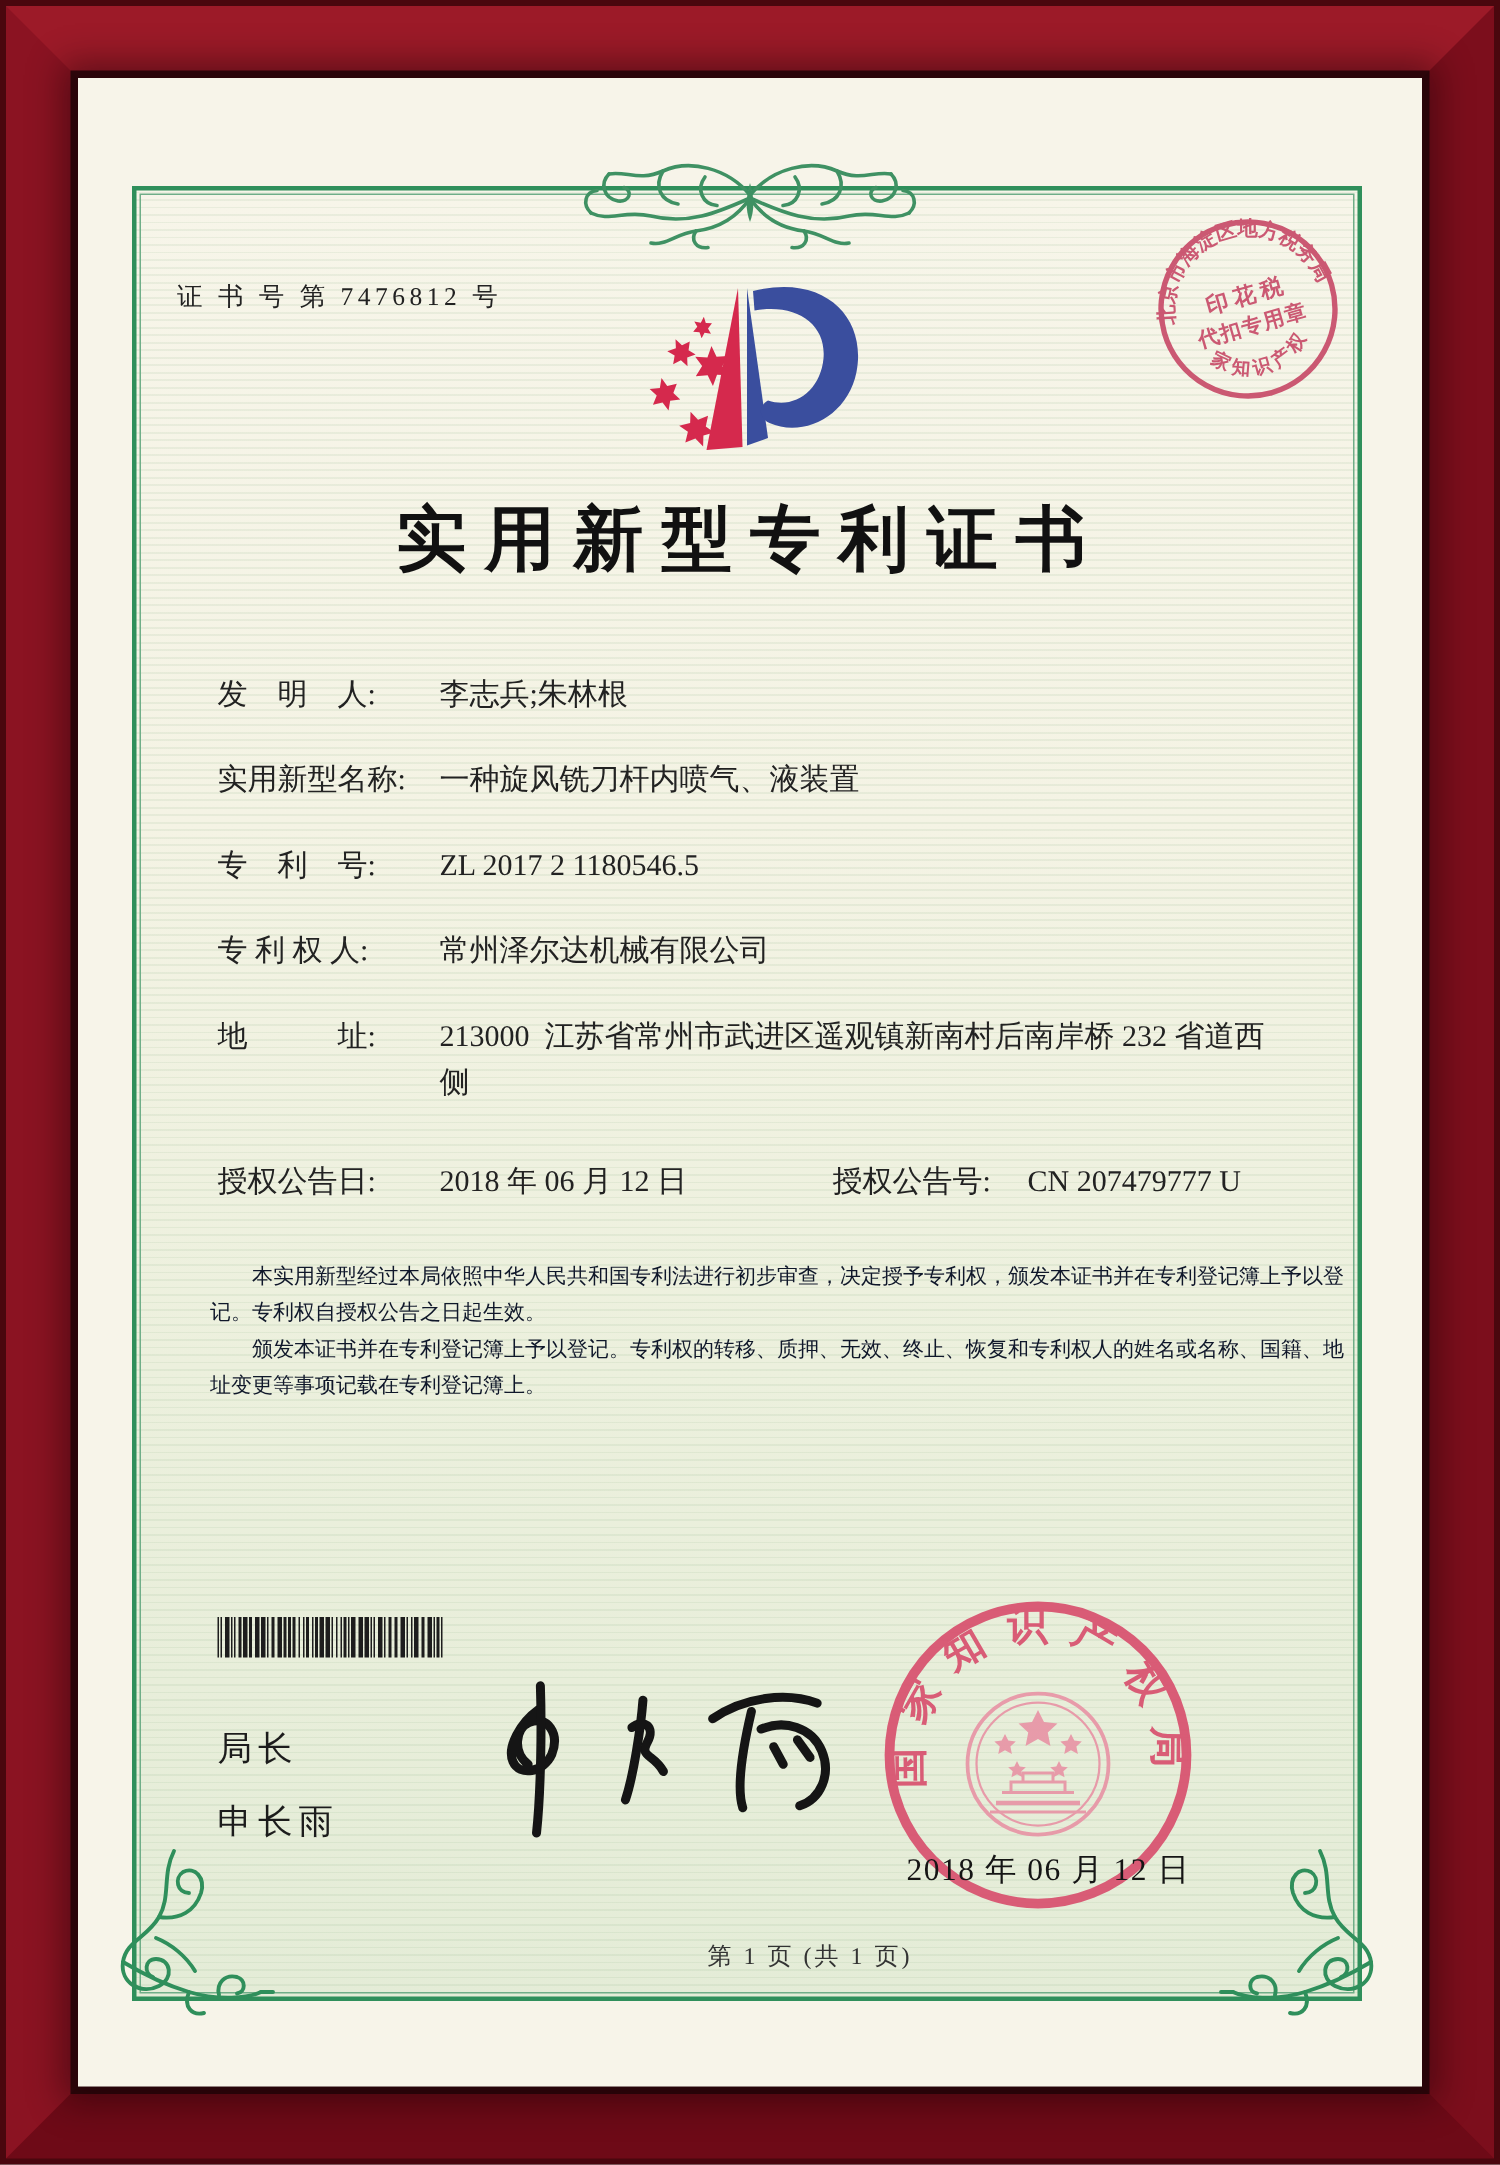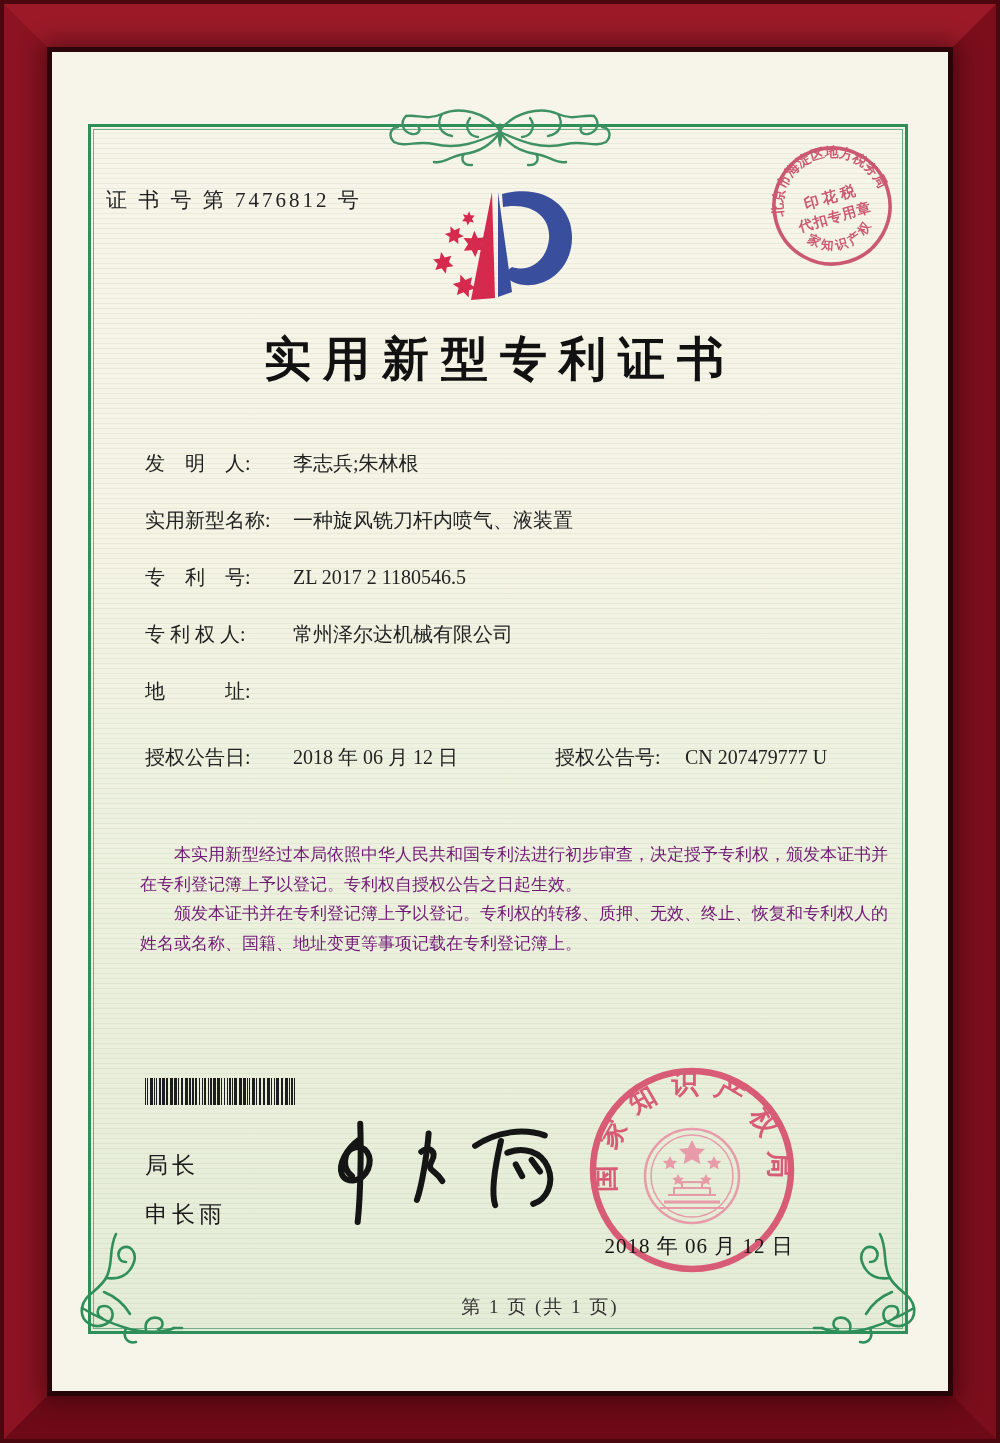--- a/index.html
+++ b/index.html
@@ -18,43 +18,43 @@
     box-shadow:0 0 0 5px rgba(32,3,7,.85), 0 0 22px 10px rgba(20,0,4,.45)}
   
   .tint{position:absolute;left:36px;top:72px;width:820px;height:1210px;
     background:
       repeating-linear-gradient(0deg, rgba(110,160,110,.10) 0 1px, rgba(0,0,0,0) 1px 5px),
       linear-gradient(180deg,#f7f5e9 0%,#f4f3e4 35%,#ecf0dd 65%,#e4ecd7 100%);}
   .gframe{position:absolute;left:36px;top:72px;width:820px;height:1210px;
     border:3px solid var(--green)}
   .gframe .inner{position:absolute;inset:2px;border:1px solid var(--green-lt)}
   .ornament{position:absolute;pointer-events:none}
-  .cert-no{position:absolute;left:54px;top:134px;font-size:21px;letter-spacing:3px;color:#222}
+  .cert-no{position:absolute;left:66px;top:134px;font-size:17px;letter-spacing:3px;color:#222}
   .logo{position:absolute;left:366px;top:124px}
   .taxstamp{position:absolute;left:714px;top:88px;transform:rotate(-16deg);opacity:.88}
   .title{position:absolute;left:0;top:276px;width:896px;text-align:center;
     font-size:47px;font-weight:700;letter-spacing:12px;color:#111}
   .fields{position:absolute;left:93px;top:396px;width:730px;font-size:20px;color:#222}
   .frow{display:flex;margin-bottom:26px;line-height:1.55}
   .flabel{flex:0 0 148px;white-space:pre}
   .fvalue{flex:1;white-space:pre-wrap;max-width:560px}
   .grantrow{position:relative;margin-bottom:0}
   .grant2{position:absolute;left:410px;top:0;display:flex}
-  .paras{position:absolute;left:88px;top:788px;width:758px;font-size:17px;line-height:1.74;color:#701a75}
+  .paras{position:absolute;left:88px;top:788px;width:758px;font-size:14px;line-height:1.74;color:#0f172a}
   .paras p{text-indent:2em;margin:0}
   .barcode{position:absolute;left:93px;top:1026px;width:248px;height:27px;display:flex;align-items:stretch}
   .barcode div{background:#1d1d1d}
   .signer{position:absolute;left:93px;top:1098px;font-size:23px;letter-spacing:4px;color:#1c1c1c}
   .signer div{margin-bottom:18px}
   .signature{position:absolute;left:212px;top:1056px;transform:rotate(-2deg)}
   .seal{position:absolute;left:534px;top:1012px}
   .sealdate{position:absolute;left:552px;top:1180px;width:190px;text-align:center;
     font-size:21px;letter-spacing:1px;color:#151515;white-space:nowrap}
   .footer{position:absolute;left:36px;top:1242px;width:904px;text-align:center;
-    font-size:19px;letter-spacing:2px;color:#333}
+    font-size:16px;letter-spacing:2px;color:#333}
   svg text{font-family:"Liberation Serif","DejaVu Serif",serif}
 </style>
 </head>
 <body>
 
 <div class="frame">
 <div class="paper">
 
   <div class="tint"></div>
 
@@ -149,20 +149,21 @@
     <div class="frow">
       <span class="flabel">专　利　号:</span>
       <span class="fvalue">ZL 2017 2 1180546.5</span>
     </div>
     <div class="frow">
       <span class="flabel">专 利 权 人:</span>
       <span class="fvalue">常州泽尔达机械有限公司</span>
     </div>
     <div class="frow" style="margin-bottom:35px">
       <span class="flabel">地　　　址:</span>
+      <span class="fvalue">213000  江苏省常州市武进区遥观镇新南村后南岸桥 232 省道西侧</span>
     </div>
     <div class="frow grantrow">
       <span class="flabel">授权公告日:</span>
       <span class="fvalue">2018 年 06 月 12 日</span>
       <span class="grant2">
         <span class="flabel" style="flex-basis:130px">授权公告号:</span>
         <span class="fvalue">CN 207479777 U</span>
       </span>
     </div>
   </div>

